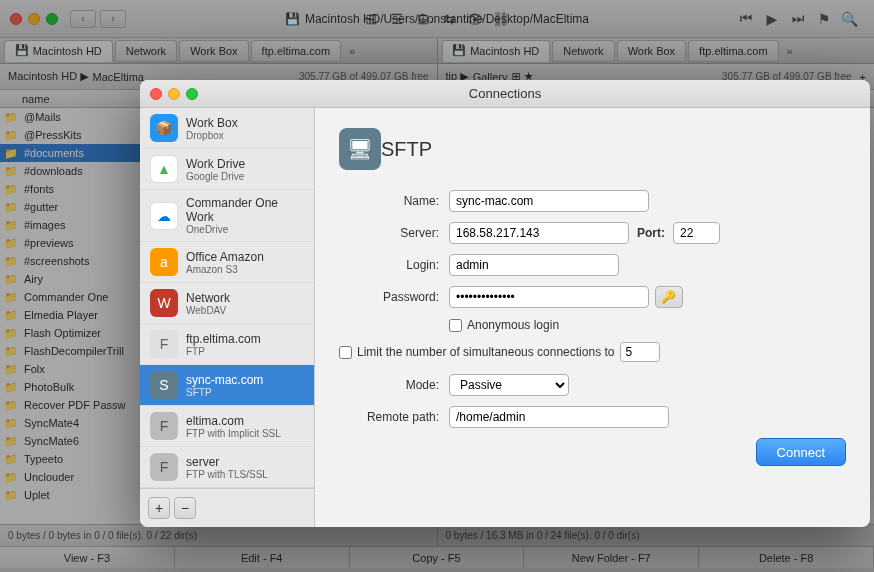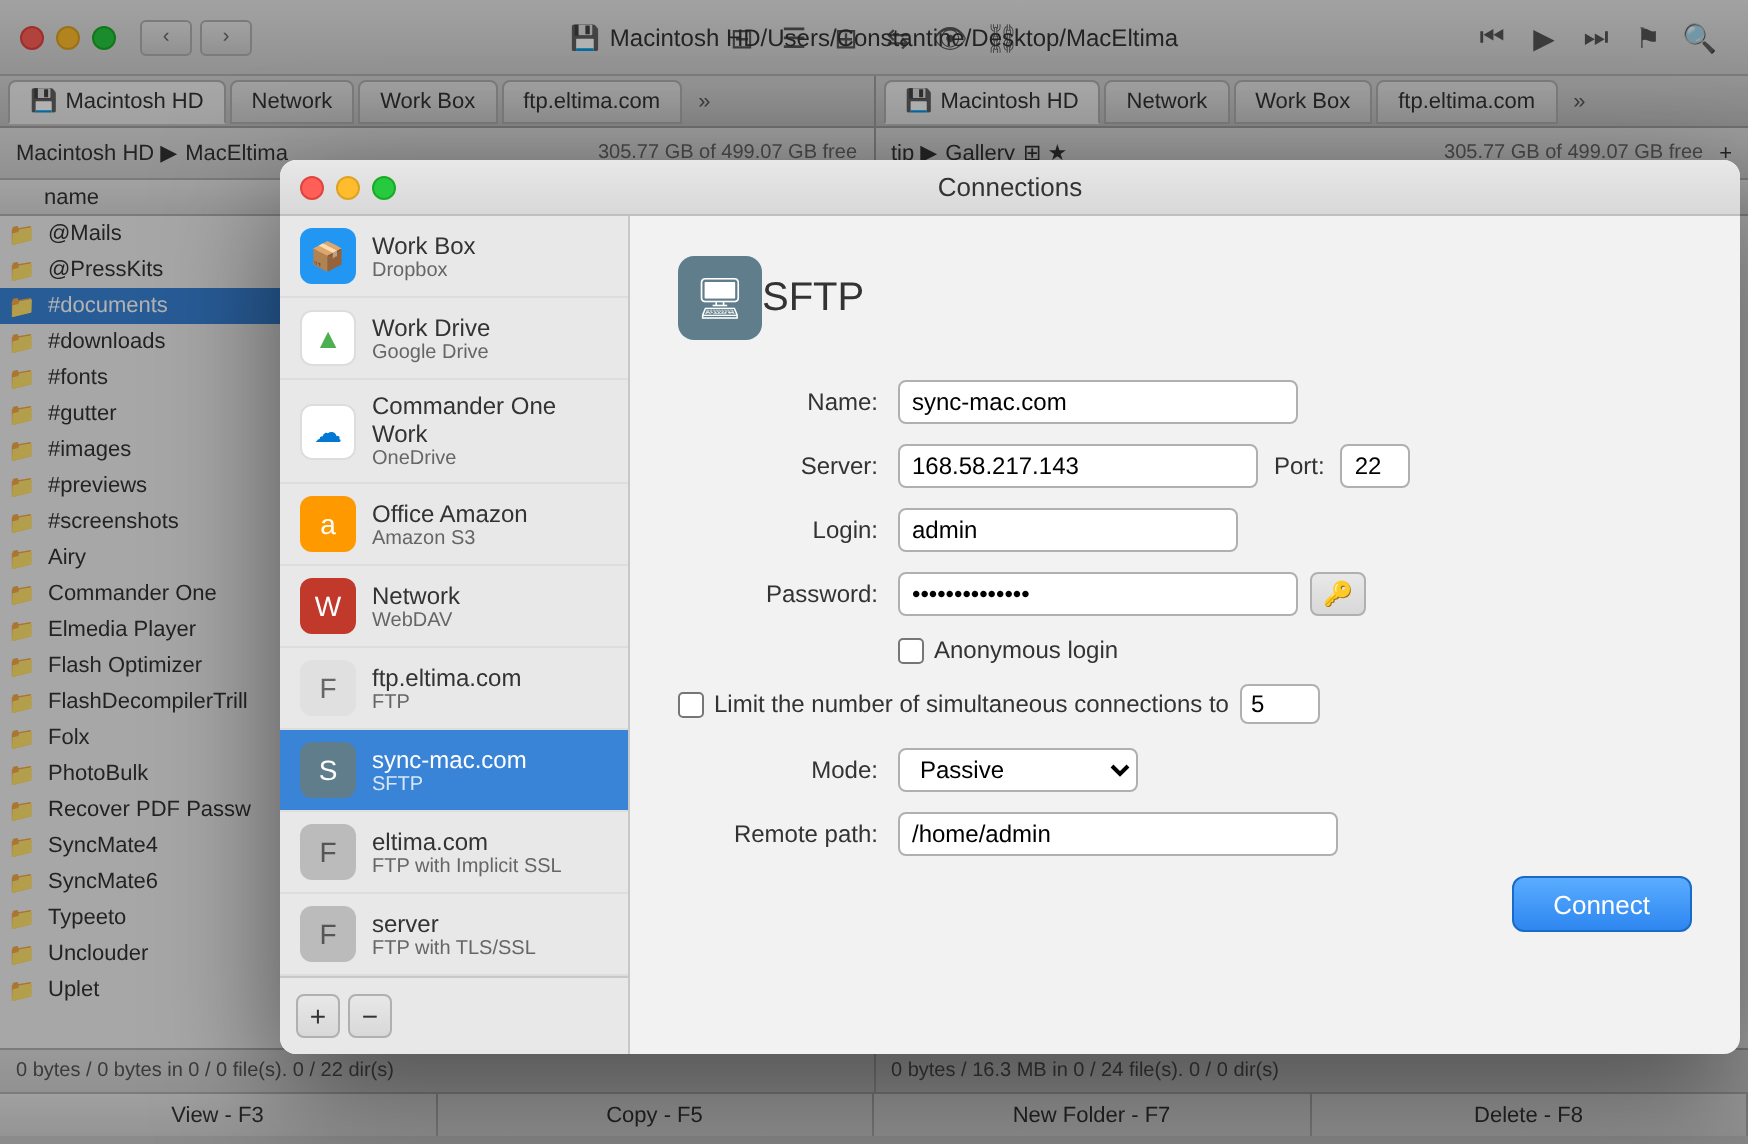--- a/index.html
+++ b/index.html
@@ -328,27 +328,28 @@
       height: 22px;
       border: 1px solid #b0b0b0;
       border-radius: 4px;
       background: white;
       padding: 0 6px;
       font-size: 12px;
       outline: none;
     }
     .form-input-name { width: 200px; }
     .form-input-server { width: 180px; }
-    .form-input-port { width: 35px; }
+    .form-input-port { width: 47px; }
     .form-input-login { width: 170px; }
     .form-input-password { width: 200px; }
     .form-port-label {
       margin: 0 8px;
       font-size: 12px;
       color: #333;
+      font-weight: bold;
     }
     .form-key-btn {
       width: 28px;
       height: 22px;
       background: linear-gradient(to bottom, #e8e8e8, #d8d8d8);
       border: 1px solid #b0b0b0;
       border-radius: 4px;
       display: flex;
       align-items: center;
       justify-content: center;
@@ -771,20 +772,21 @@
   <div class="status-bar" style="flex:1; border-right:1px solid #b0b0b0;">
     <span>0 bytes / 0 bytes in 0 / 0 file(s). 0 / 22 dir(s)</span>
   </div>
   <div class="status-bar" style="flex:1;">
     <span>0 bytes / 16.3 MB in 0 / 24 file(s). 0 / 0 dir(s)</span>
   </div>
 </div>
 
 <div class="bottom-toolbar" id="bottom-toolbar">
     <div class="bottom-btn">View - F3</div>
+    <div class="bottom-btn">Edit - F4</div>
     <div class="bottom-btn">Copy - F5</div>
     <div class="bottom-btn">New Folder - F7</div>
     <div class="bottom-btn">Delete - F8</div>
   </div>
 
 <div class="overlay"></div>
 
 <div class="dialog">
   <div class="dialog-title-bar">
     <div class="dialog-traffic">

